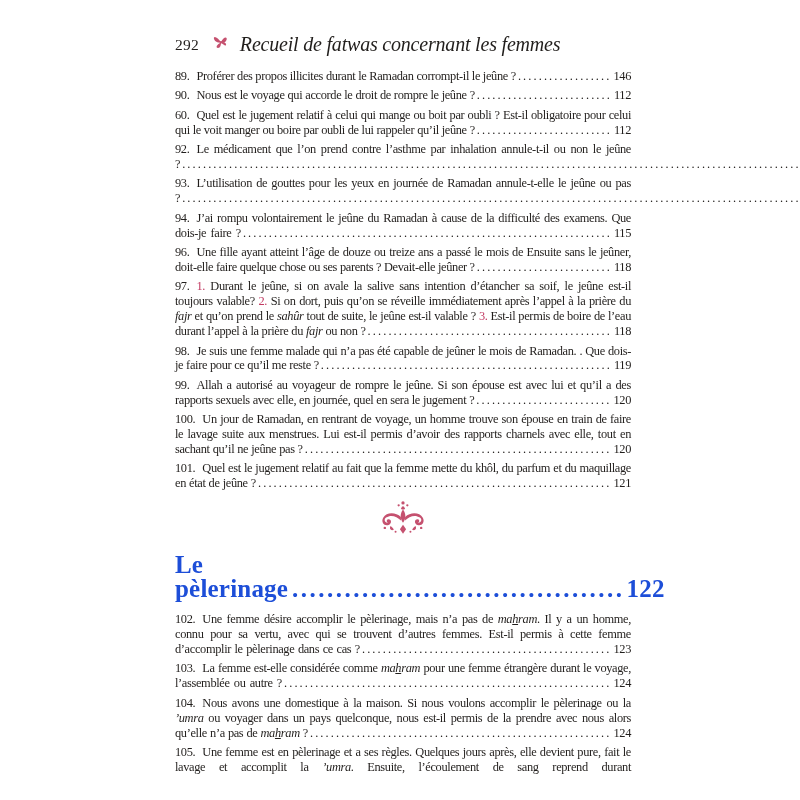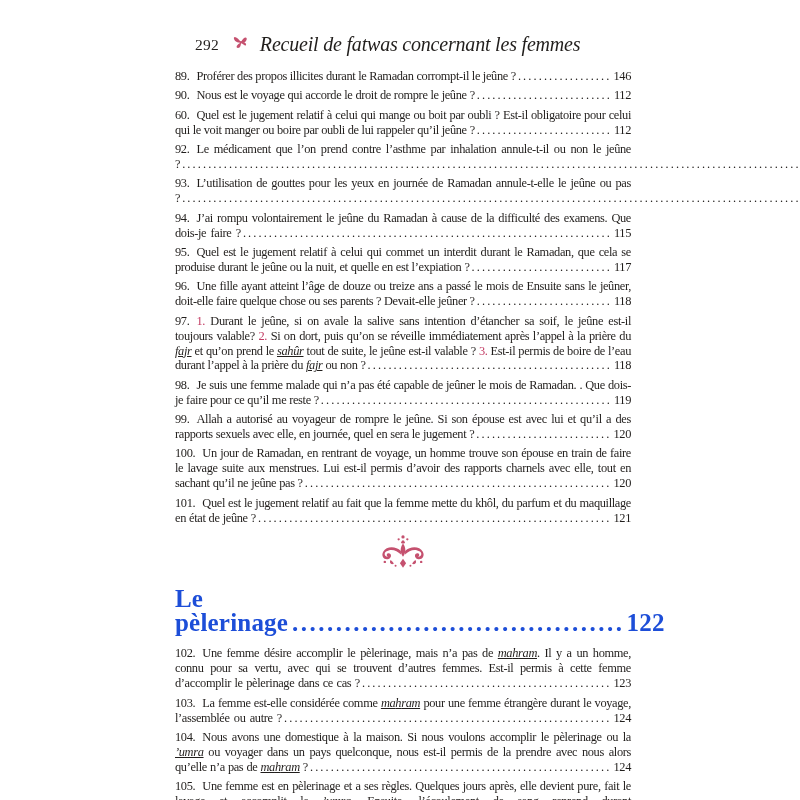--- a/index.html
+++ b/index.html
@@ -2,32 +2,32 @@
 <html lang="fr"><head>
 <meta charset="utf-8">
 <style>
   html,body{margin:0;padding:0;background:#ffffff;}
   body{width:800px;height:800px;overflow:hidden;position:relative;
        font-family:"Liberation Serif", serif;color:#211e1c;}
   .content{position:absolute;left:175px;top:33px;width:456px;}
 
   
   .pagehead{display:flex;align-items:center;margin-bottom:13px;}
-  .folio{font-size:15.5px;letter-spacing:.2px;margin-left:20px;}
+  .folio{font-size:15.5px;letter-spacing:.2px;}
   .head-orn{margin:0 9px 0 12px;display:inline-block;}
   .runtitle{font-style:italic;font-size:20px;letter-spacing:-0.2px;}
 
   
   .entry{font-size:12.4px;line-height:14.9px;letter-spacing:-0.35px;
          text-align:justify;margin:0 0 4.5px 0;}
   .entry.just{text-align-last:justify;}
   .entry.cont{text-align-last:justify;}
   .num{margin-right:7px;}
   .sa{color:#c23a62;}
-  .si{font-style:italic;text-decoration:underline;}
+  .si{font-style:italic;}
   .su{text-decoration:underline;text-underline-offset:1px;}
   .leader{letter-spacing:2.1px;padding-left:2px;}
   .pg{padding-left:2px;}
 
   
   .divider{text-align:center;margin:9px 0 11px 0;}
 
   
   .section-heading{font-size:25px;line-height:24px;font-weight:bold;
     color:#1d4ed8;margin:0 0 11px 0;text-align:justify;letter-spacing:.2px;}
@@ -56,21 +56,20 @@
     <span class="runtitle">Recueil de fatwas concernant les femmes</span>
   </div>
 
   <div id="toc1">
       <div class="entry just"><span class="num">89.</span><span>Proférer des propos illicites durant le Ramadan corrompt-il le jeûne ?</span><span class="leader">..................</span><span class="pg">146</span></div>
       <div class="entry just"><span class="num">90.</span><span>Nous est le voyage qui accorde le droit de rompre le jeûne ?</span><span class="leader">..........................</span><span class="pg">112</span></div>
       <div class="entry just"><span class="num">60.</span><span>Quel est le jugement relatif à celui qui mange ou boit par oubli ? Est-il obligatoire pour celui qui le voit manger ou boire par oubli de lui rappeler qu’il jeûne ?</span><span class="leader">..........................</span><span class="pg">112</span></div>
       <div class="entry just"><span class="num">92.</span><span>Le médicament que l’on prend contre l’asthme par inhalation annule-t-il ou non le jeûne ?</span><span class="leader">................................................................................................................................................................................................................................................................................................................................................................................................................</span></div>
       <div class="entry just"><span class="num">93.</span><span>L’utilisation de gouttes pour les yeux en journée de Ramadan annule-t-elle le jeûne ou pas ?</span><span class="leader">................................................................................................................................................................................................................................................................................................................................................................................................................</span></div>
       <div class="entry just"><span class="num">94.</span><span>J’ai rompu volontairement le jeûne du Ramadan à cause de la difficulté des examens. Que dois-je faire ?</span><span class="leader">.......................................................................</span><span class="pg">115</span></div>
-      <div class="entry just"><span class="num">95.</span><span>Quel est le jugement relatif à celui qui commet un interdit durant le Ramadan, que cela se produise durant le jeûne ou la nuit, et quelle en est l’expiation ?</span><span class="leader">...........................</span><span class="pg">117</span></div>
       <div class="entry just"><span class="num">96.</span><span>Une fille ayant atteint l’âge de douze ou treize ans a passé le mois de Ensuite sans le jeûner, doit-elle faire quelque chose ou ses parents ? Devait-elle jeûner ?</span><span class="leader">..........................</span><span class="pg">118</span></div>
       <div class="entry just"><span class="num">97.</span><span class="sa">1.</span><span> Durant le jeûne, si on avale la salive sans intention d’étancher sa soif, le jeûne est-il toujours valable? </span><span class="sa">2.</span><span> Si on dort, puis qu’on se réveille immédiatement après l’appel à la prière du </span><span class="si">fajr</span><span> et qu’on prend le </span><span class="si">sahûr</span><span> tout de suite, le jeûne est-il valable ? </span><span class="sa">3.</span><span> Est-il permis de boire de l’eau durant l’appel à la prière du </span><span class="si">fajr</span><span> ou non ?</span><span class="leader">...............................................</span><span class="pg">118</span></div>
       <div class="entry just"><span class="num">98.</span><span>Je suis une femme malade qui n’a pas été capable de jeûner le mois de Ramadan. . Que dois-je faire pour ce qu’il me reste ?</span><span class="leader">........................................................</span><span class="pg">119</span></div>
       <div class="entry just"><span class="num">99.</span><span>Allah a autorisé au voyageur de rompre le jeûne. Si son épouse est avec lui et qu’il a des rapports sexuels avec elle, en journée, quel en sera le jugement ?</span><span class="leader">..........................</span><span class="pg">120</span></div>
       <div class="entry just"><span class="num">100.</span><span>Un jour de Ramadan, en rentrant de voyage, un homme trouve son épouse en train de faire le lavage suite aux menstrues. Lui est-il permis d’avoir des rapports charnels avec elle, tout en sachant qu’il ne jeûne pas ?</span><span class="leader">...........................................................</span><span class="pg">120</span></div>
       <div class="entry just"><span class="num">101.</span><span>Quel est le jugement relatif au fait que la femme mette du khôl, du parfum et du maquillage en état de jeûne ?</span><span class="leader">....................................................................</span><span class="pg">121</span></div>
     </div>
 
   <div class="divider">
     <svg width="46" height="38" viewBox="0 0 110 92">

